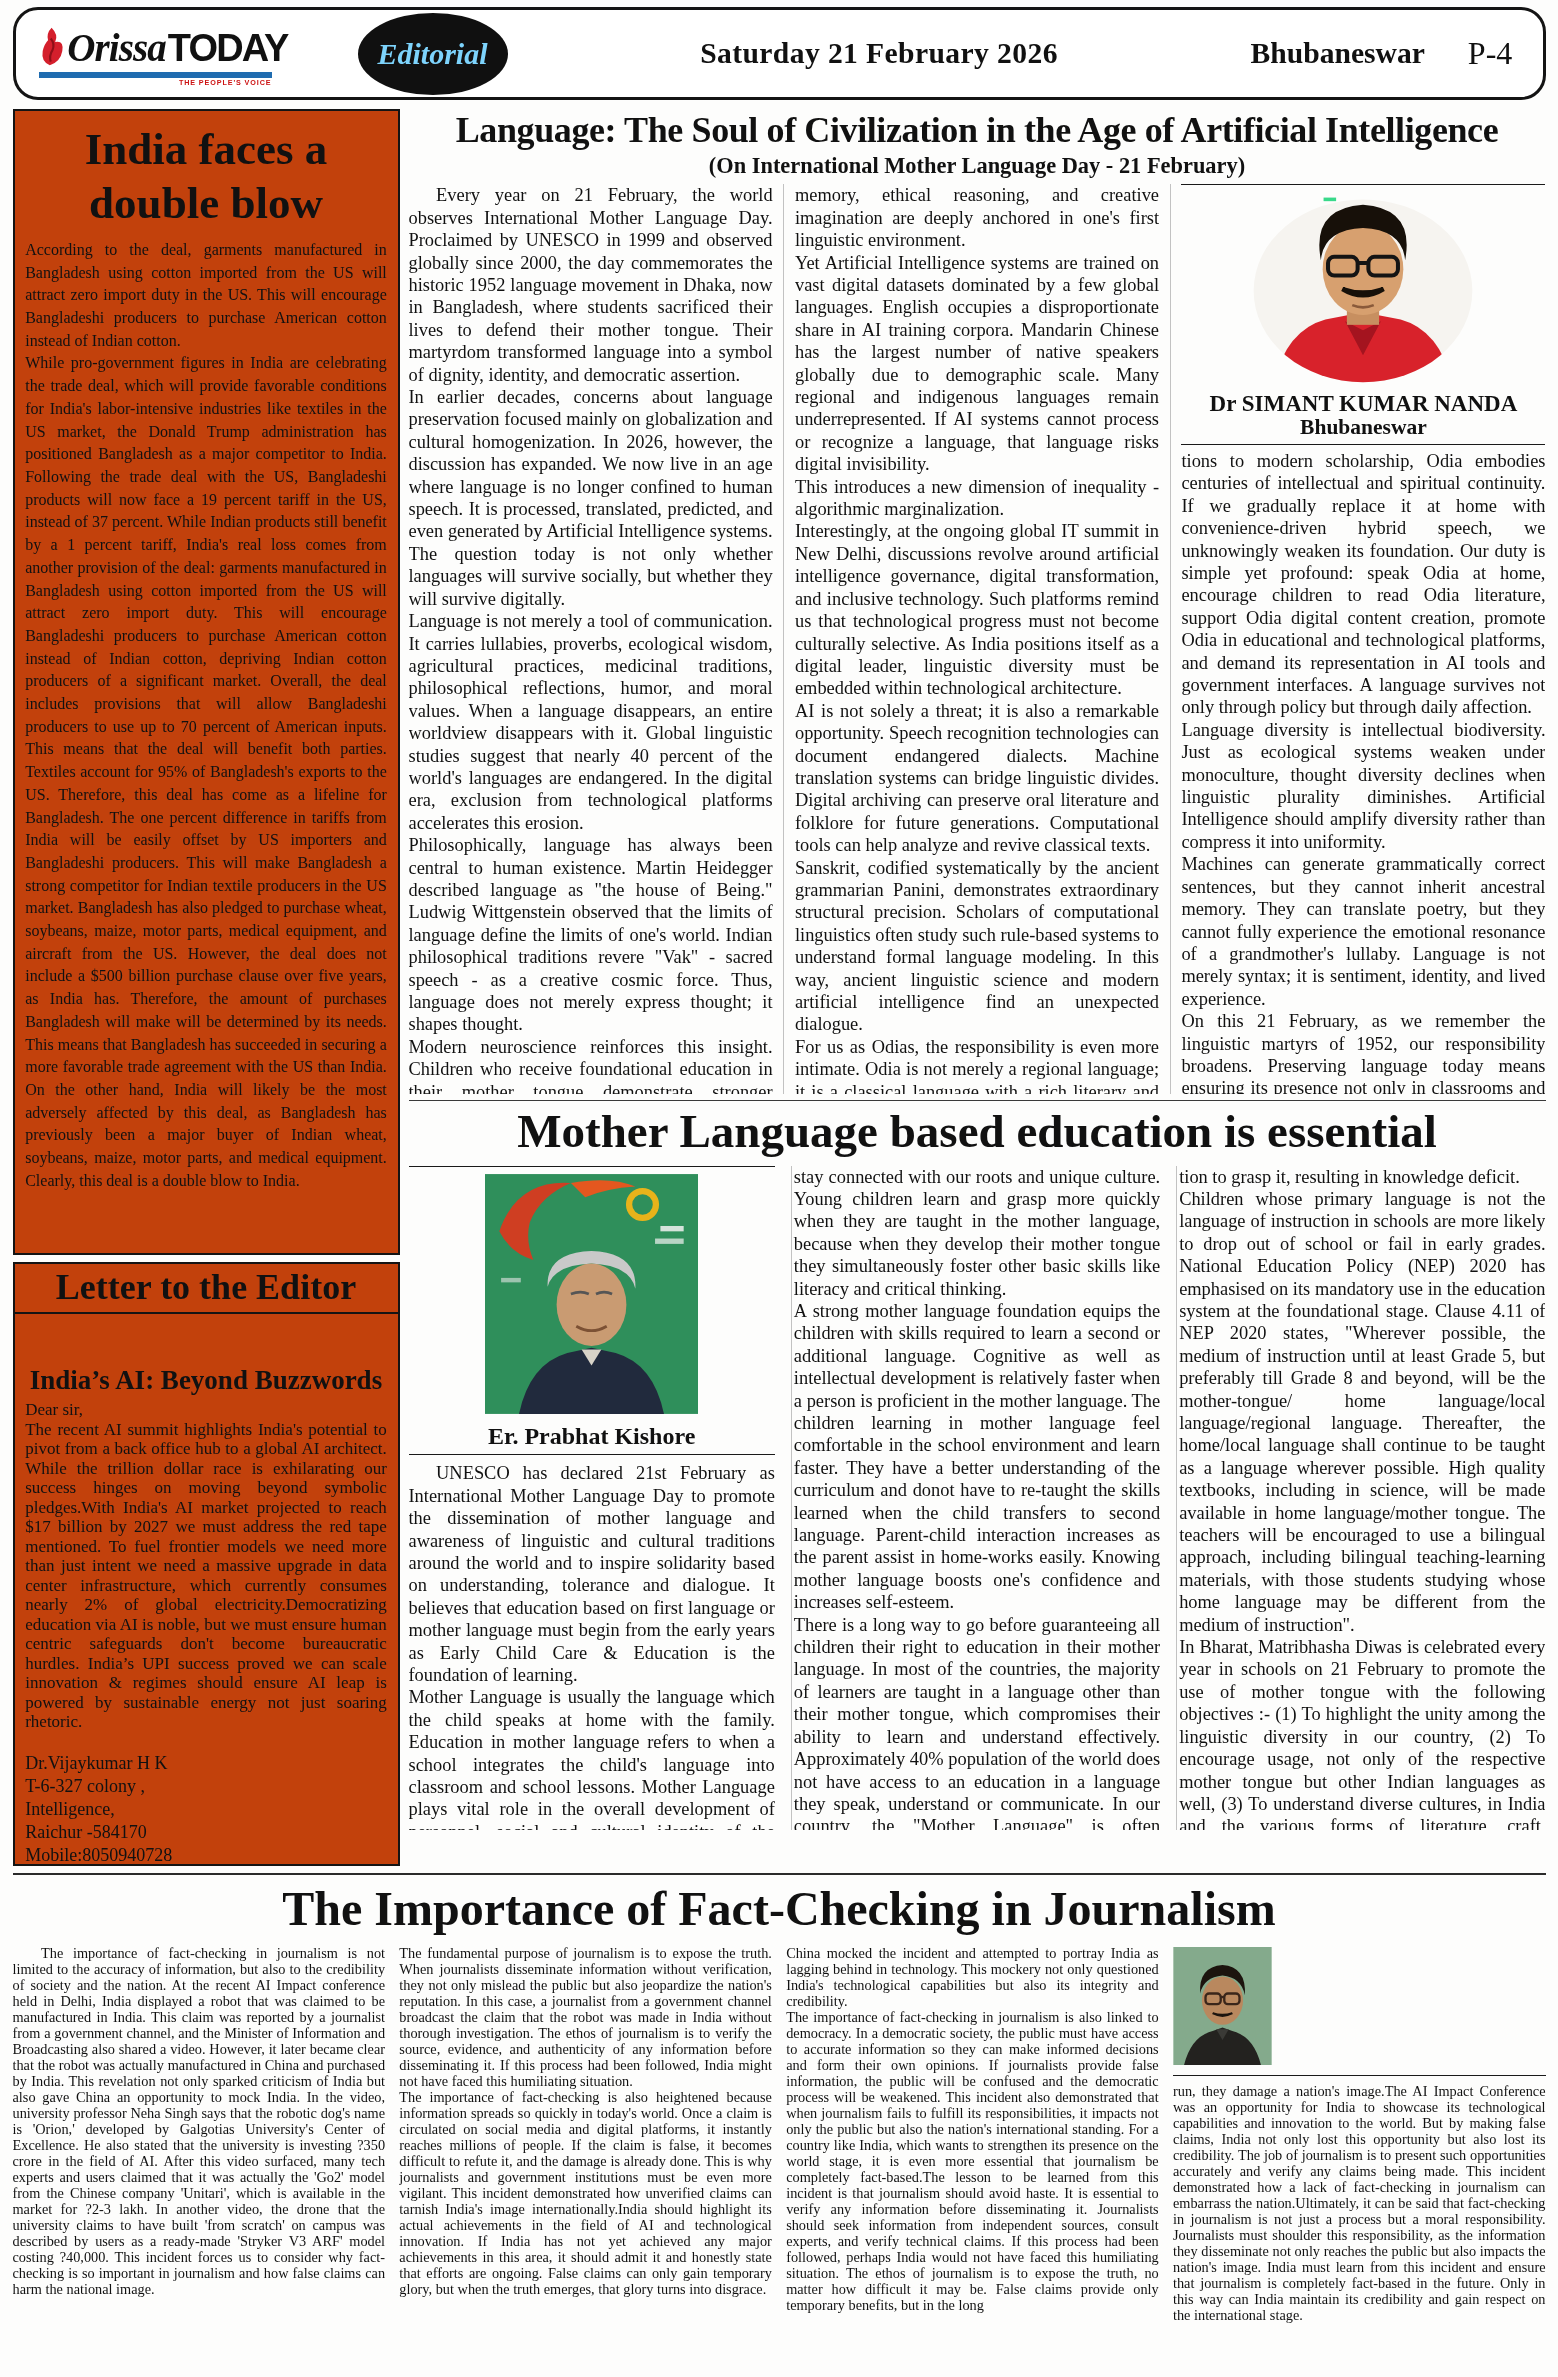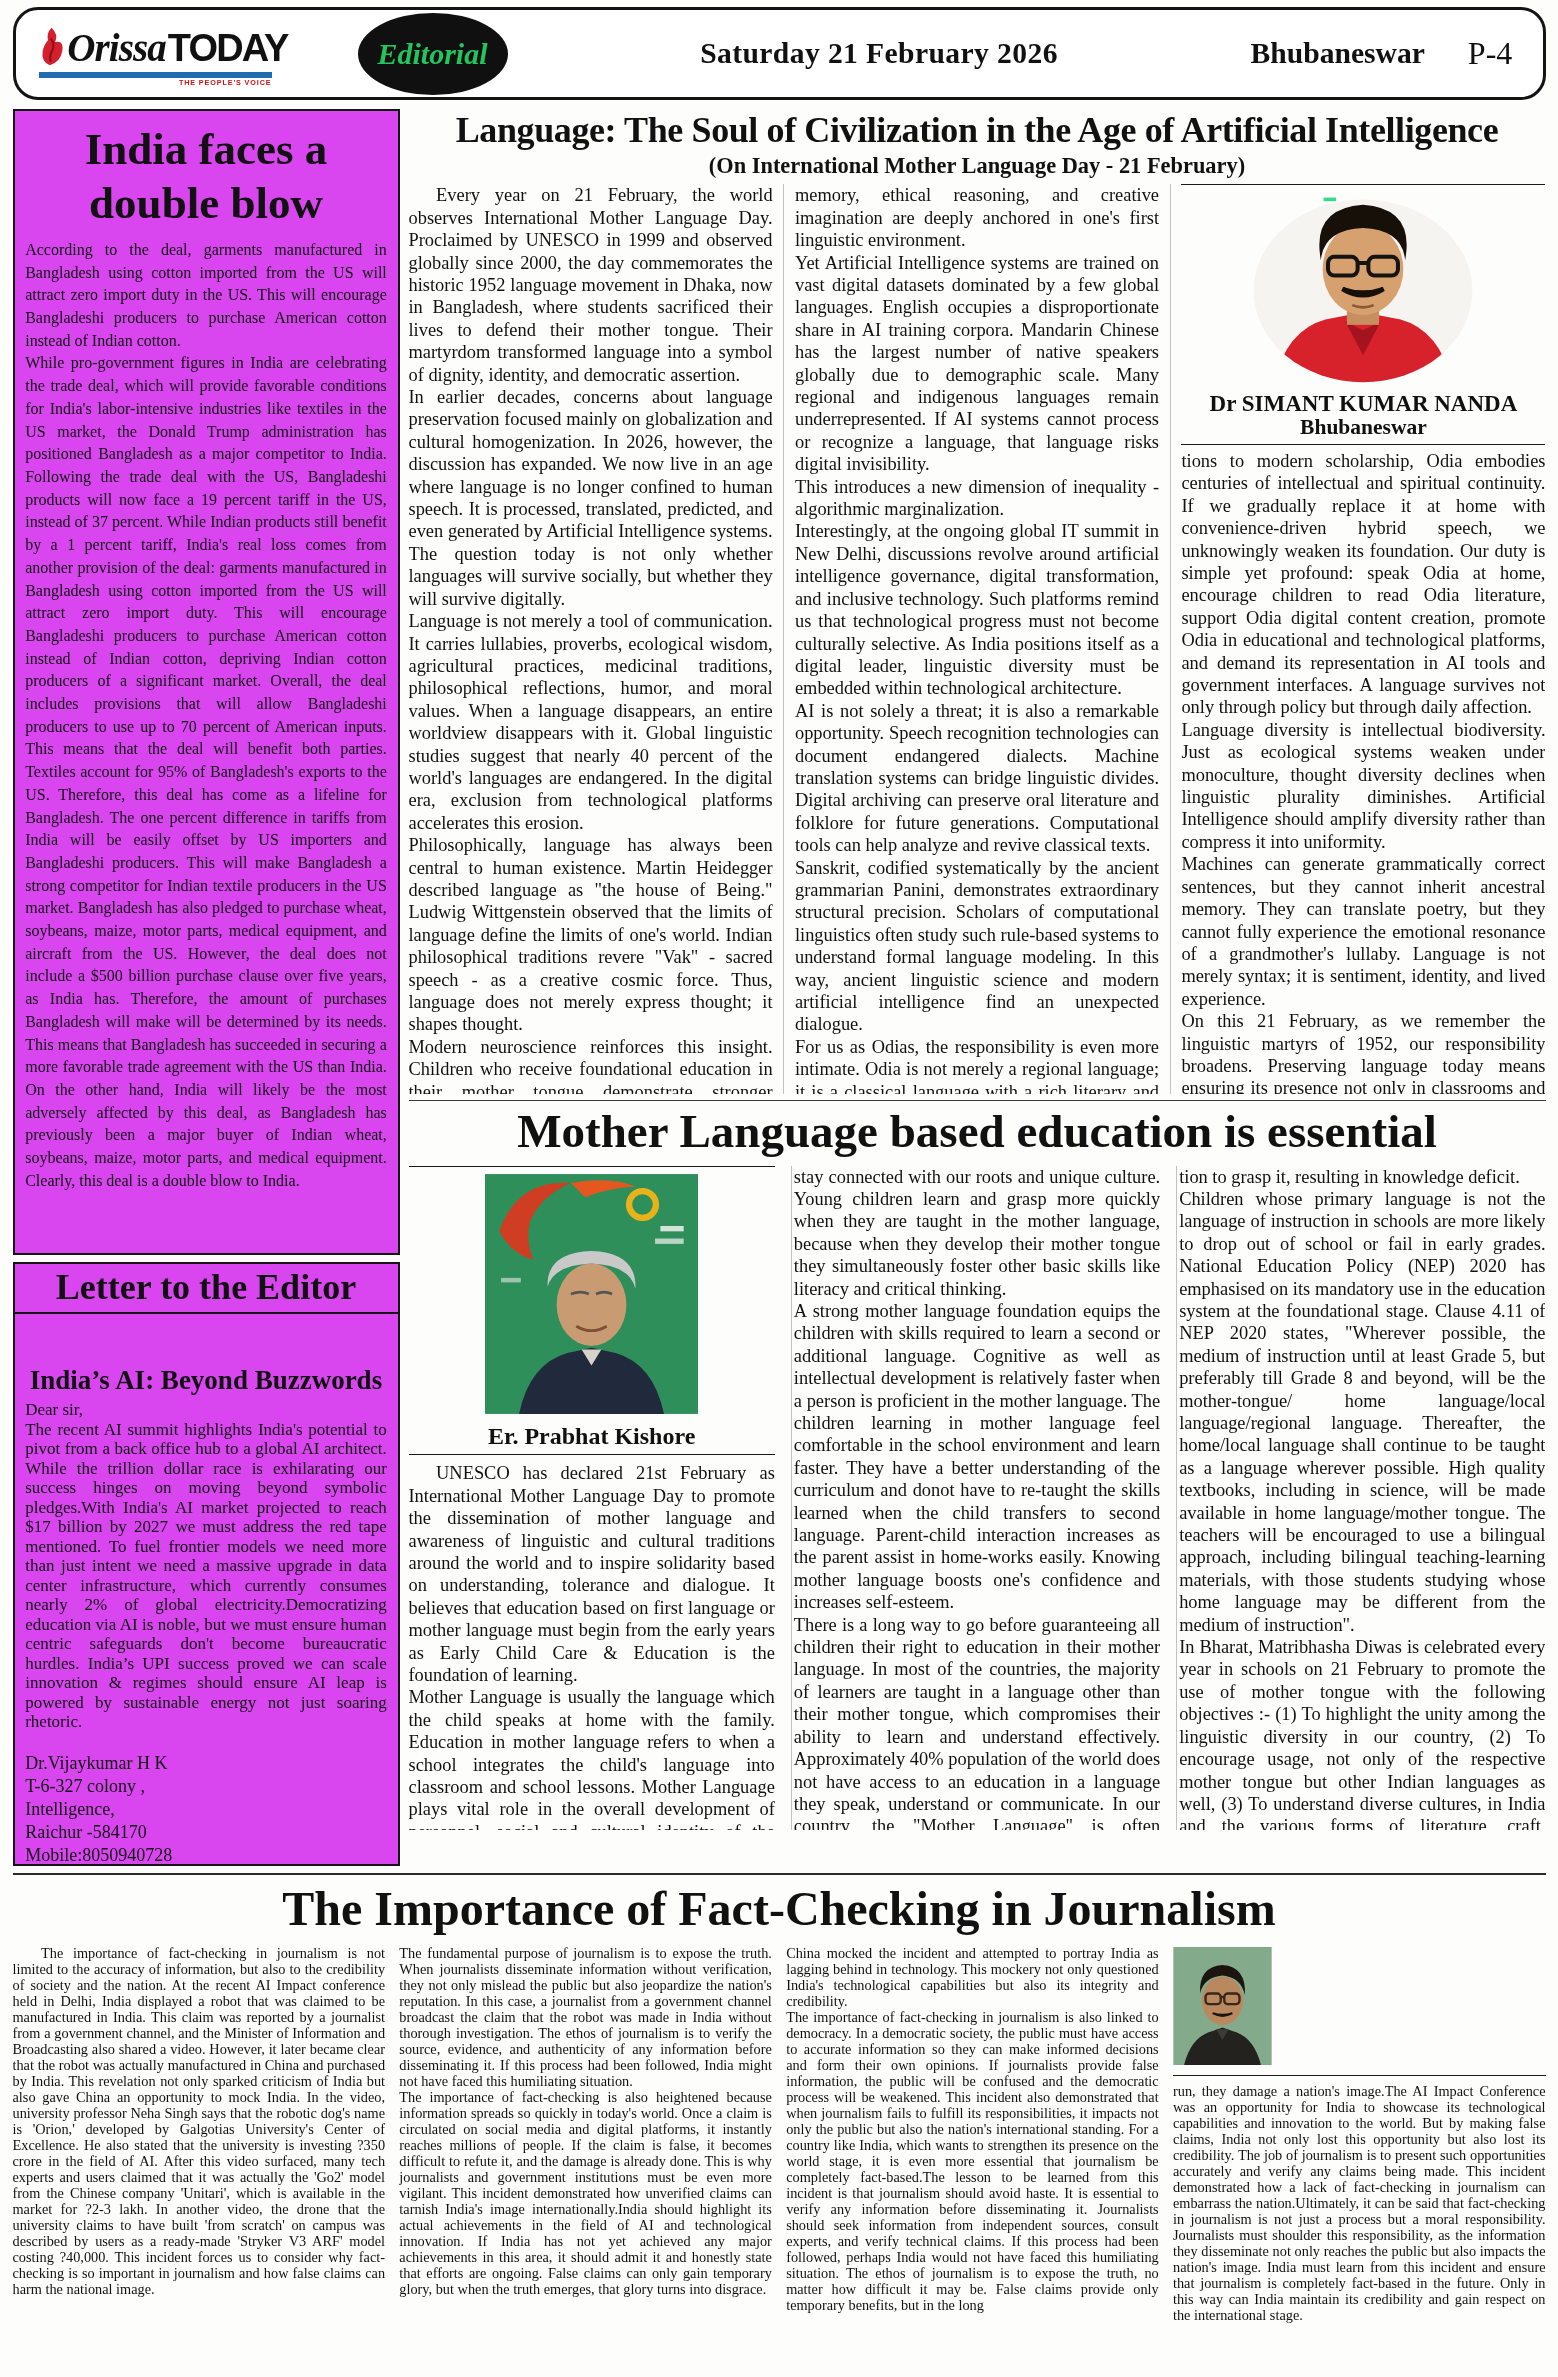--- a/index.html
+++ b/index.html
@@ -19,28 +19,28 @@
   .logo-line { display:flex; align-items:baseline; gap:1.8px; }
   .logo-flame { flex:none; position:relative; top:5.4px; }
   .logo-orissa { font-style:italic; font-size:39px; font-weight:bold; letter-spacing:-0.9px; }
   .logo-today { font-family:"Liberation Sans", sans-serif; font-weight:bold; font-size:38px; letter-spacing:-1.8px; }
   .logo-bar { height:6.3px; background:#1f6cb0; width:233px; margin-top:1.8px; }
   .logo-tag { color:#cc1111; font-family:"Liberation Sans", sans-serif; font-size:7.2px; font-weight:bold; text-align:right; width:233px; letter-spacing:0.9px; }
   .badge {
     margin-left:50px; width:150px; height:82px; background:#101010; border-radius:50%;
     display:flex; align-items:center; justify-content:center; flex:none;
   }
-  .badge span { color:#22c55e; font-style:italic; font-size:30px; font-weight:bold; }
+  .badge span { color:#7dd3fc; font-style:italic; font-size:30px; font-weight:bold; }
   .mast-date { margin-left:auto; font-size:29.6px; font-weight:bold; letter-spacing:0.4px; }
   .mast-city { margin-left:auto; font-size:29.6px; font-weight:bold; }
   .mast-page { margin-left:43px; margin-right:7.2px; font-size:32px; }
   
   .middle { display:flex; gap:9px; height:1757px; }
   .col-left { width:387px; flex:none; display:flex; flex-direction:column; gap:7.2px; }
-  .box { border:2.7px solid #141414; background:#d946ef; overflow:hidden; }
+  .box { border:2.7px solid #141414; background:#c2410c; overflow:hidden; }
   .box-double { height:1146px; padding:3.6px 10.7px 5.4px 10.7px; }
   .db-title { font-size:45px; line-height:1.2; text-align:center; font-weight:bold; margin:7.2px 0 9px 0; }
   .db-body { font-size:16px; line-height:22.7px; text-align:justify; }
   .box-letter { flex:1; display:flex; flex-direction:column;gap:48px; }
   .letter-head { font-size:36px; font-weight:bold; text-align:center; border-bottom:2.7px solid #141414; padding:1.8px 0 3.6px 0; }
   .letter-inner { padding:3.6px 10.7px; overflow:hidden; }
   .letter-sub { font-size:27px; font-weight:bold; text-align:center; margin-bottom:3.6px; }
   .letter-sal { font-size:17px; }
   .letter-body .para { font-size:17px; line-height:19.5px; text-align:justify; }
   .letter-sign { margin-top:19.7px; }

